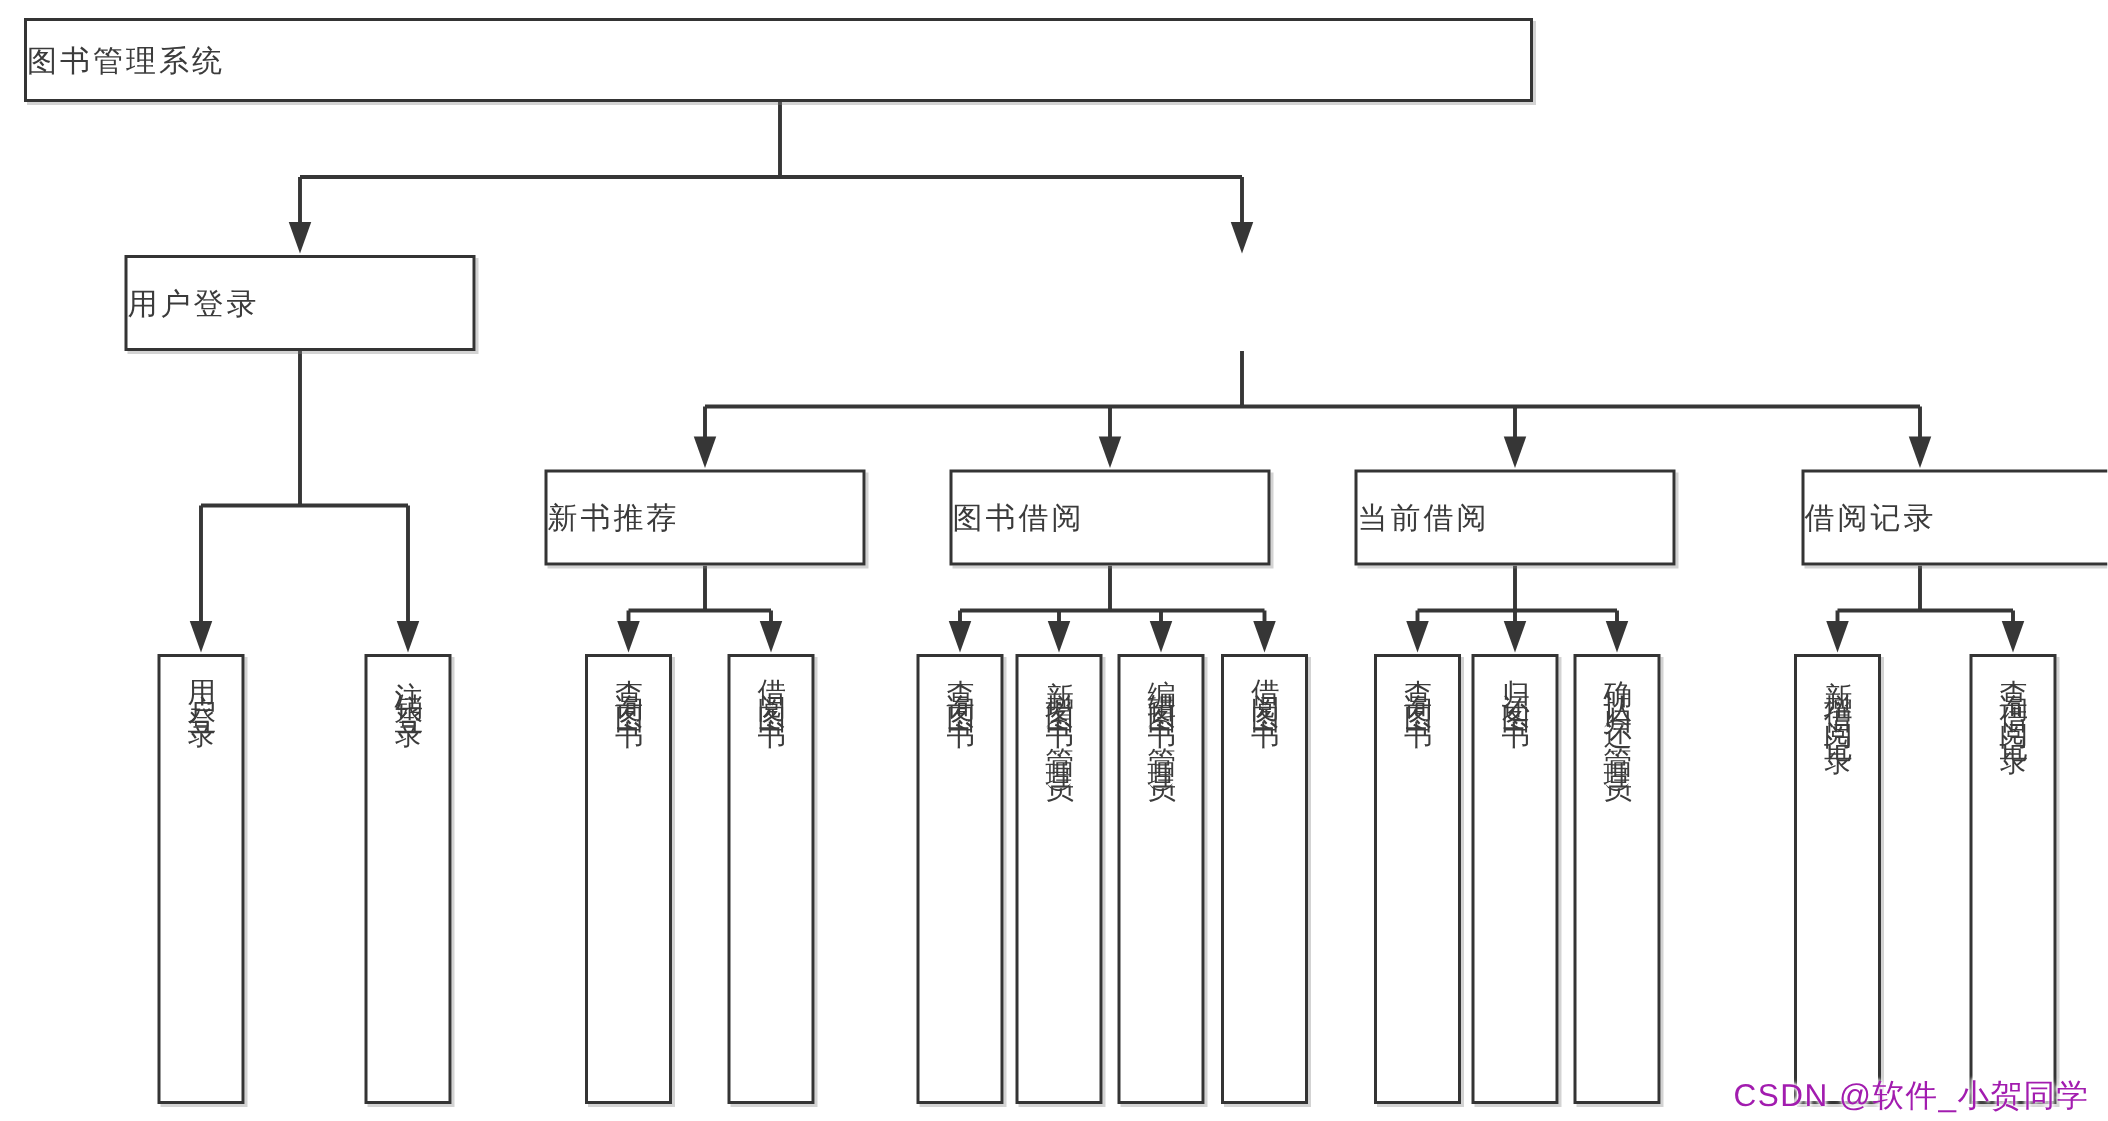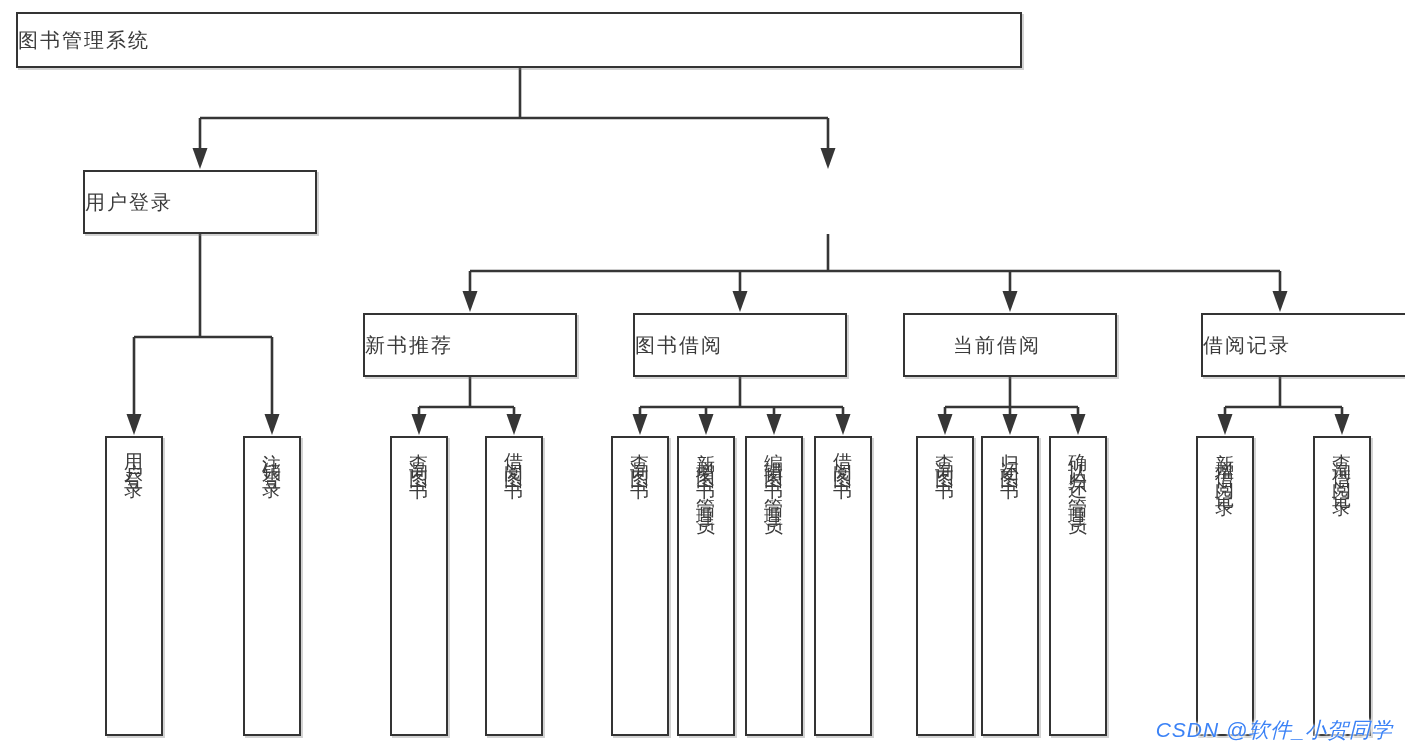--- a/index.html
+++ b/index.html
@@ -54,24 +54,23 @@
     line-height: 1;
     white-space: nowrap;
   }
 
   .watermark {
     position: absolute;
     right: 12px;
     bottom: 3px;
     font-size: 21px;
     letter-spacing: 1px;
-    color: #3b82f6;
+    color: #a21caf;
     text-shadow: 0 0 4px #ffffff, 1px 1px 2px #ffffff, -1px -1px 2px #ffffff;
     white-space: nowrap;
-    font-style: italic;
   }
 </style>
 </head>
 <body>
 
 <div class="canvas">
 
   <svg class="connectors" viewBox="0 0 1405 747" xmlns="http://www.w3.org/2000/svg">
     <g>
       <path d="M520 68 V118 M200 118 H828 M200 118 V150 M828 118 V150"></path>
@@ -122,21 +121,21 @@
   <div class="box" style="left:83px; top:170px; width:234px; height:64px;">
     <span class="h-label">用户登录</span>
   </div>
 
   <div class="box" style="left:363px; top:313px; width:214px; height:64px;">
     <span class="h-label">新书推荐</span>
   </div>
   <div class="box" style="left:633px; top:313px; width:214px; height:64px;">
     <span class="h-label">图书借阅</span>
   </div>
-  <div class="box" style="left:903px; top:313px; width:214px; height:64px;padding-left:48px;">
+  <div class="box" style="left:903px; top:313px; width:214px; height:64px;">
     <span class="h-label">当前借阅</span>
   </div>
   <div class="box" style="left:1173px; top:313px; width:214px; height:64px;margin-left:28px;">
     <span class="h-label">借阅记录</span>
   </div>
 
   <div class="box leaf" style="left:105px; top:436px; width:58px; height:300px;">用户登录</div>
   <div class="box leaf" style="left:243px; top:436px; width:58px; height:300px;">注销登录</div>
 
   <div class="box leaf" style="left:390px; top:436px; width:58px; height:300px;">查询图书</div>

